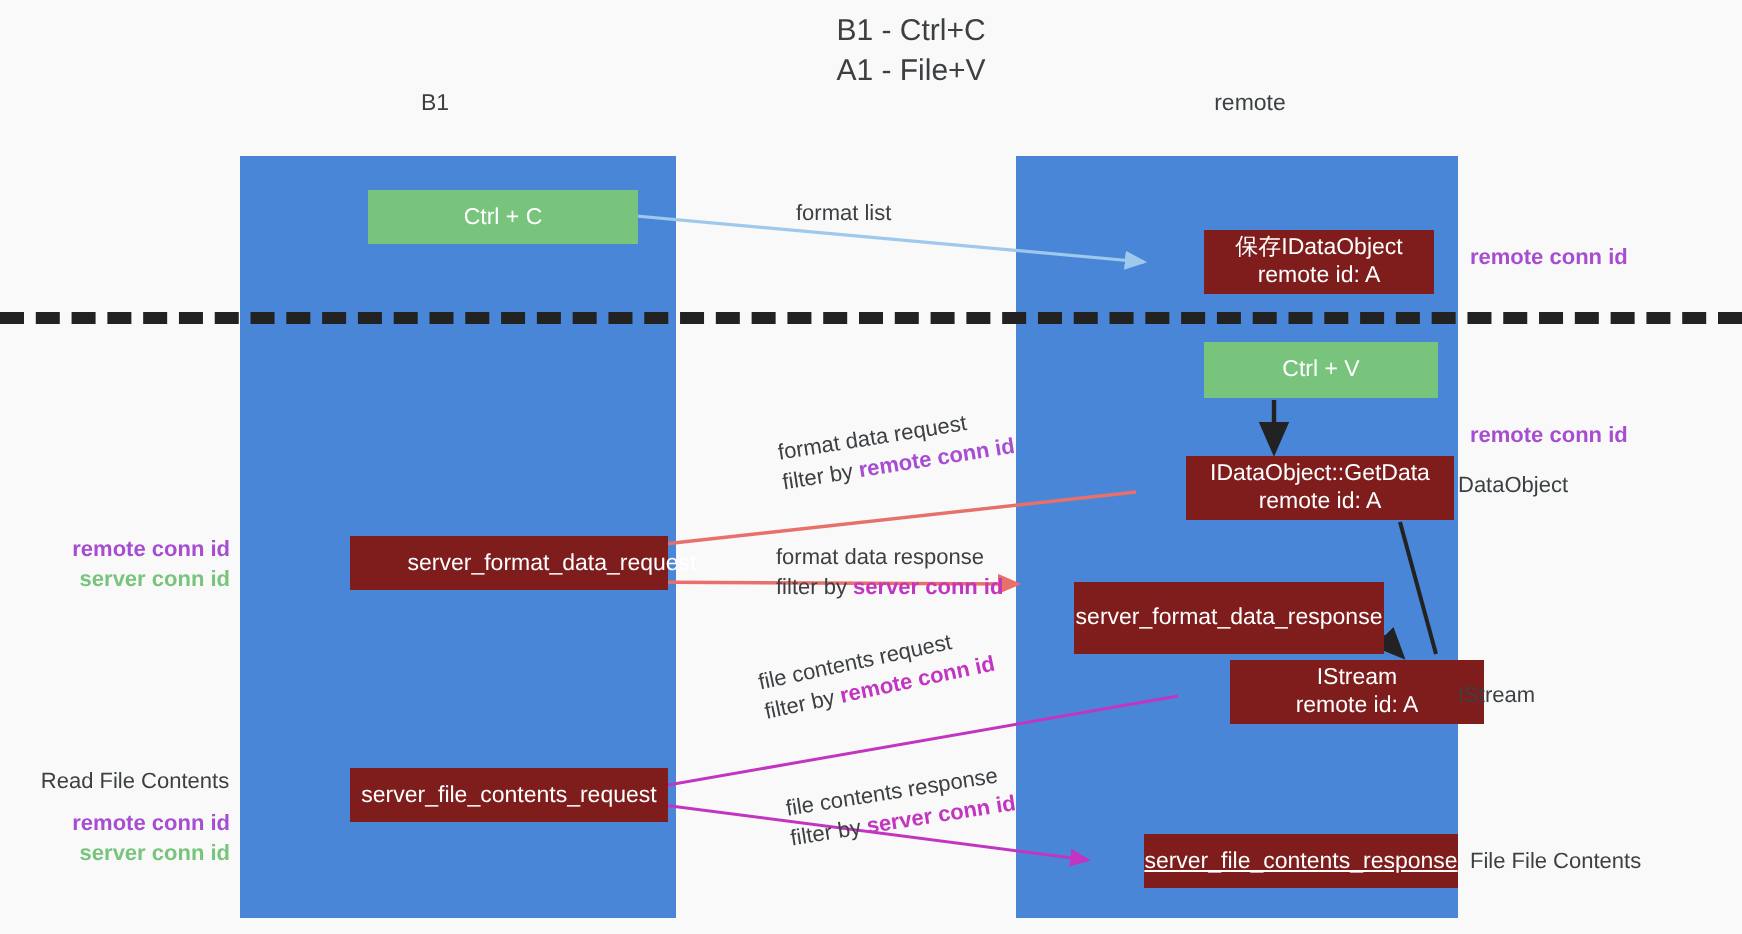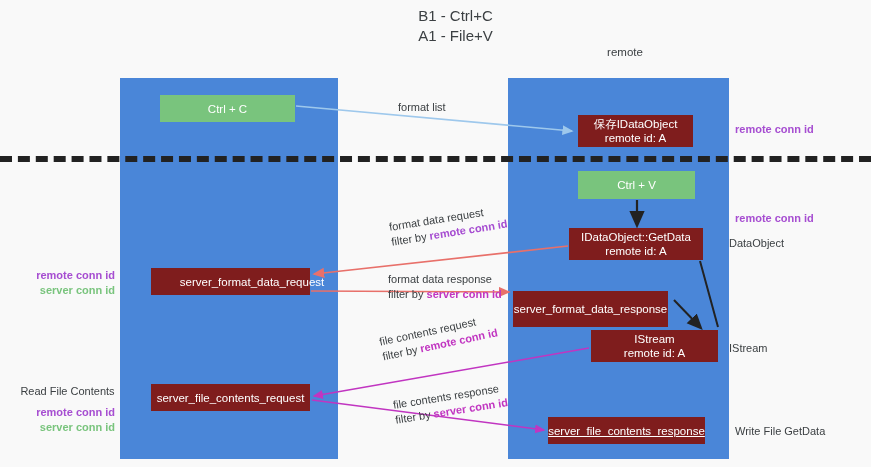--- a/index.html
+++ b/index.html
@@ -33,20 +33,21 @@
     left:0px;top:156px;width:871px;height:0;
     border-top:6px dashed #222;
   }
   
   .node{
     box-sizing:border-box;
     display:flex;align-items:center;justify-content:center;
     flex-direction:column;
     color:#ffffff;font-size:11.5px;line-height:14px;text-align:center;
     padding:2px 4px;
+    margin-left:24px;
   }
   .node.green{background:#79c47d;}
   .node.orange{background:#7f1d1d;}
   .node .l2{display:block;}
   #n-ctrlc{left:160px;top:95px;width:135px;height:27px;}
   #n-idataobject{left:578px;top:115px;width:115px;height:32px;}
   #n-ctrlv{left:578px;top:171px;width:117px;height:28px;}
   #n-getdata{left:569px;top:228px;width:134px;height:32px;}
   #n-sfdreq{left:151px;top:268px;width:159px;height:27px;padding-left:47px;}
   #n-sfdres{left:513px;top:291px;width:155px;height:36px;}
@@ -83,20 +84,21 @@
 <body>
 
 <div id="stage">
 
   <div class="abs" id="title">
     <div>B1 - Ctrl+C</div>
     <div>A1 - File+V</div>
   </div>
 
   <div class="abs col-head" id="head-b1">
+    <div>B1</div>
   </div>
   <div class="abs col-head" id="head-a1">
     <div>remote</div>
   </div>
 
   <div class="abs lane" id="lane-b1"></div>
   <div class="abs lane" id="lane-a1"></div>
 
   <svg id="wires" viewBox="0 0 871 467">
     <defs>
@@ -193,21 +195,21 @@
 
   <div class="abs edge-label rot-a" id="lbl-fcres">
     <div>file contents response</div>
     <div><span>filter by </span><span class="kw-magenta">server conn id</span></div>
   </div>
 
   <div class="abs side side-purple" id="side-r1">remote conn id</div>
   <div class="abs side side-purple" id="side-r2">remote conn id</div>
   <div class="abs side side-plain" id="side-r3">DataObject</div>
   <div class="abs side side-plain" id="side-r4">IStream</div>
-  <div class="abs side side-plain" id="side-r5">Write File GetData</div>
+  <div class="abs side side-plain" id="side-r5">File File Contents</div>
 
   <div class="abs side" id="side-l1">
     <div class="side-purple">remote conn id</div>
     <div class="side-green">server conn id</div>
   </div>
 
   <div class="abs side" id="side-l2">
     <div class="rfc">Read File Contents</div>
     <div style="height:6px"></div>
     <div class="side-purple">remote conn id</div>

